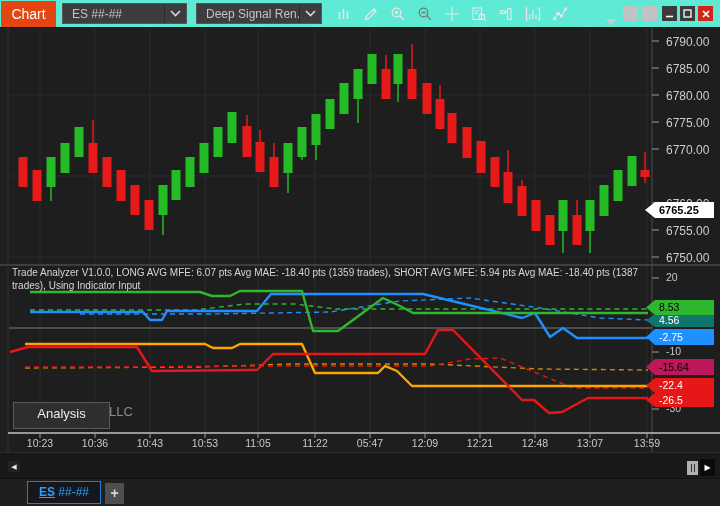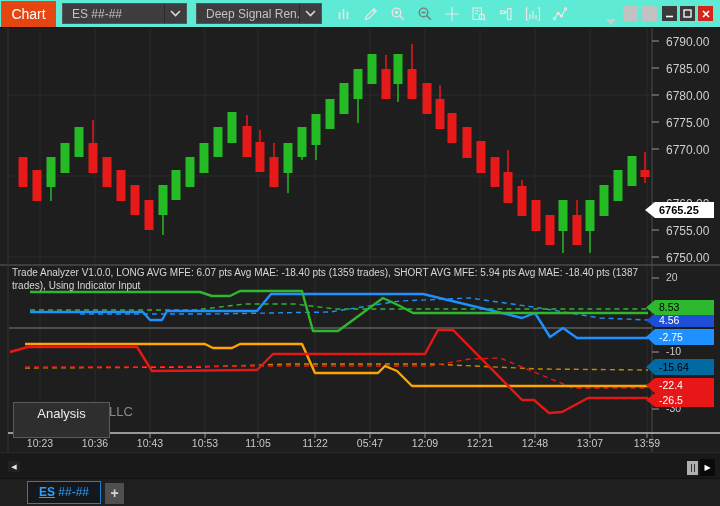--- a/index.html
+++ b/index.html
@@ -26,21 +26,21 @@
   .axis-area{position:absolute;left:652px;top:28px;width:68px;height:424px;z-index:1;}
   #chart-svg{position:absolute;left:0;top:0;z-index:2;pointer-events:none;}
   .overlay{position:absolute;left:0;top:0;width:720px;height:506px;z-index:3;pointer-events:none;}
   .ptick{position:absolute;left:666px;color:#cdcdcd;font-size:12px;white-space:nowrap;}
   .itick{position:absolute;left:666px;color:#c8c8c8;font-size:10.5px;white-space:nowrap;z-index:1;}
   .ttick{position:absolute;top:437px;width:44px;text-align:center;color:#c8c8c8;font-size:10.5px;}
   .vtag{position:absolute;left:646px;width:68px;padding-left:13px;font-size:10.5px;clip-path:polygon(0 50%,9px 0,100% 0,100% 100%,9px 100%);}
   .pricemarker{position:absolute;left:645px;top:166px;width:69px;height:16px;background:#fff;color:#000;font-size:11px;font-weight:600;line-height:16px;padding-left:14px;clip-path:polygon(0 50%,10px 0,100% 0,100% 100%,10px 100%);z-index:4;}
   .ind-text{position:absolute;left:12px;color:#d6d6d6;font-size:10px;white-space:nowrap;z-index:3;}
   .watermark{position:absolute;left:109px;top:404px;color:#8a8a8a;font-size:13px;z-index:3;}
-  .analysis-btn{position:absolute;left:13px;top:402px;width:97px;height:36px;background:#2e2e2e;border:1px solid #5a5a5a;color:#ededed;font-size:13px;text-align:center;line-height:22px;z-index:4;pointer-events:auto;}
+  .analysis-btn{position:absolute;left:13px;top:402px;width:97px;height:27px;background:#2e2e2e;border:1px solid #5a5a5a;color:#ededed;font-size:13px;text-align:center;line-height:22px;z-index:4;pointer-events:auto;}
   
   .hscroll{position:absolute;left:0;top:452px;width:720px;height:26px;background:#191919;border-top:1px solid #2a2a2a;}
   .sc-left{position:absolute;left:8px;top:8px;width:12px;height:11px;background:#222;color:#e8e8e8;font-size:7px;line-height:11px;text-align:center;}
   .sc-grip{position:absolute;left:687px;top:8px;width:11px;height:14px;background:#b0b0b0;display:flex;align-items:center;justify-content:center;gap:2px;}
   .sc-grip i{display:block;width:1px;height:8px;background:#333;}
   .sc-right{position:absolute;left:700px;top:6px;width:15px;height:17px;background:#0a0a0a;color:#fff;font-size:8px;line-height:17px;text-align:center;}
   
   .tabbar{position:absolute;left:0;top:478px;width:720px;height:28px;background:#1f1f1f;border-top:1px solid #101010;}
   .doc-tab{position:absolute;left:27px;top:2px;width:74px;height:23px;background:#14181d;border:1px solid #1e7fd0;color:#2da0ff;font-size:12px;text-align:center;line-height:21px;white-space:nowrap;}
   .doc-tab b{font-weight:bold;text-decoration:underline;}
@@ -304,23 +304,23 @@
       <div class="ttick" style="left: 183px;">10:53</div>
       <div class="ttick" style="left: 236px;">11:05</div>
       <div class="ttick" style="left: 293px;">11:22</div>
       <div class="ttick" style="left: 348px;">05:47</div>
       <div class="ttick" style="left: 403px;">12:09</div>
       <div class="ttick" style="left: 458px;">12:21</div>
       <div class="ttick" style="left: 513px;">12:48</div>
       <div class="ttick" style="left: 568px;">13:07</div>
       <div class="ttick" style="left: 625px;">13:59</div>
       <div class="vtag" style="top: 300px; height: 15px; line-height: 15px; background: rgb(46, 184, 46); color: rgb(0, 0, 0); z-index: 2;">8.53</div>
-      <div class="vtag" style="top: 314px; height: 13px; line-height: 13px; background: #1d4ed8; color: rgb(255, 255, 255); z-index: 1;">4.56</div>
+      <div class="vtag" style="top: 314px; height: 13px; line-height: 13px; background: #0f766e; color: rgb(255, 255, 255); z-index: 1;">4.56</div>
       <div class="vtag" style="top: 329px; height: 16px; line-height: 16px; background: rgb(30, 144, 255); color: rgb(255, 255, 255); z-index: 1;">-2.75</div>
-      <div class="vtag" style="top: 359px; height: 16px; line-height: 16px; background: #0369a1; color: rgb(0, 0, 0); z-index: 1;">-15.64</div>
+      <div class="vtag" style="top: 359px; height: 16px; line-height: 16px; background: #be185d; color: rgb(0, 0, 0); z-index: 1;">-15.64</div>
       <div class="vtag" style="top: 378px; height: 15px; line-height: 15px; background: rgb(232, 23, 23); color: rgb(255, 255, 255); z-index: 2;">-22.4</div>
       <div class="vtag" style="top: 393px; height: 14px; line-height: 14px; background: rgb(232, 23, 23); color: rgb(255, 255, 255); z-index: 1;">-26.5</div>
     </div>
 
   <div class="hscroll">
     <div class="sc-left">◀</div>
     <div class="sc-grip">
         <i></i>
         <i></i>
       </div>

